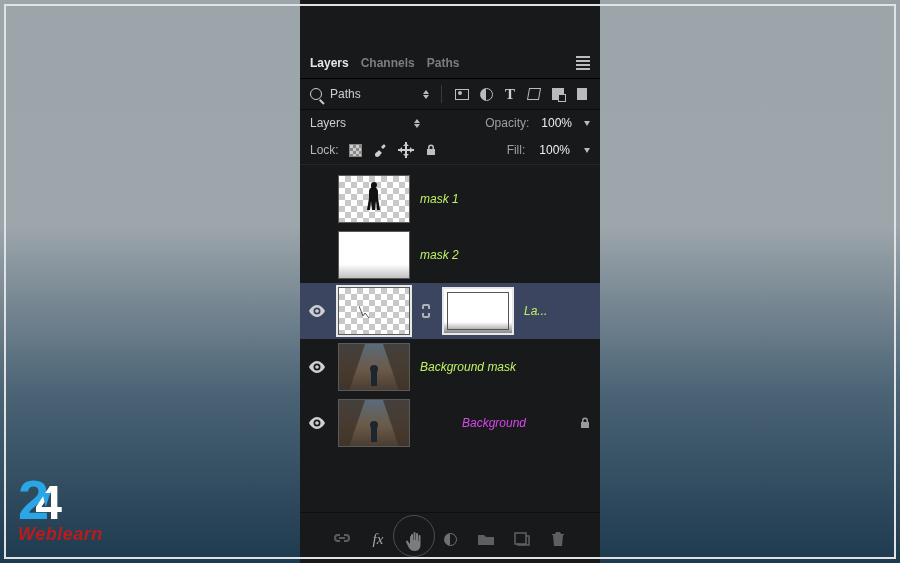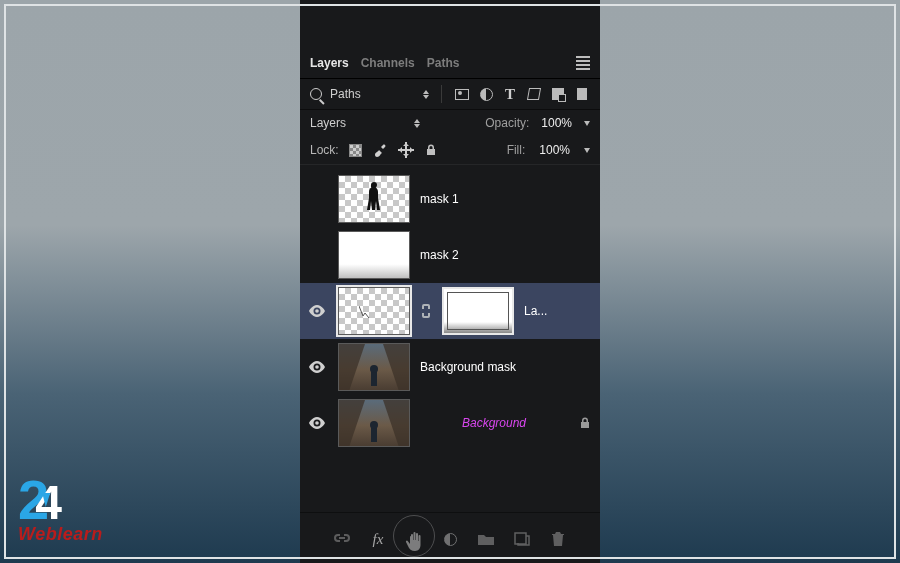--- a/index.html
+++ b/index.html
@@ -87,21 +87,21 @@
   .eye svg{display:block;}
   .thumb{ width:72px; height:48px; border:1px solid #5a5a5a; background:#111; flex-shrink:0; position:relative; overflow:hidden;}
   .thumb.sel{ outline:2px solid #e8e8e8; outline-offset:0;}
   .checker{ background:
     repeating-conic-gradient(#c8c8c8 0 25%, #fff 0 50%); background-size:12px 12px;}
   .silhouette{ position:absolute; left:50%; top:12%; transform:translateX(-50%);}
   .whitegrad{ background:linear-gradient(to bottom,#fff 70%, #c0c0c0 100%);}
   .mask-thumb{ width:72px; height:48px; border:2px solid #e8e8e8; background:linear-gradient(to bottom,#fff 75%,#888 100%); flex-shrink:0; position:relative;}
   .mask-thumb::before{content:"";position:absolute;inset:3px;border:1px solid #555;}
   .link-icon{ width:12px; display:flex; justify-content:center; color:#999;}
-  .lname{ flex:1; white-space:nowrap; overflow:hidden; text-overflow:ellipsis; color:#ffffff;}
+  .lname{ flex:1; white-space:nowrap; overflow:hidden; text-overflow:ellipsis; color:#bef264;font-style:italic;}
   .lname.italic{ font-style:italic; color:#d946ef;text-align:center;}
   
   .street{ background:linear-gradient(to bottom,#5a6b7a 0%, #6b5a48 55%, #4a3d32 100%); position:relative;}
   .street::before,.street::after{content:"";position:absolute;background:rgba(60,50,40,.75);}
   .street::before{left:0;top:0;width:26px;height:100%; clip-path:polygon(0 0,100% 0,40% 100%,0 100%);}
   .street::after{right:0;top:0;width:26px;height:100%; clip-path:polygon(0 0,100% 0,100% 100%,60% 100%);}
   .street i{position:absolute;left:50%;bottom:4px;width:6px;height:16px;background:#1c2530;transform:translateX(-50%);}
   .street i::before{content:"";position:absolute;top:-5px;left:-1px;width:8px;height:8px;border-radius:50%;background:#1c2530;}
   
   .bottom{

